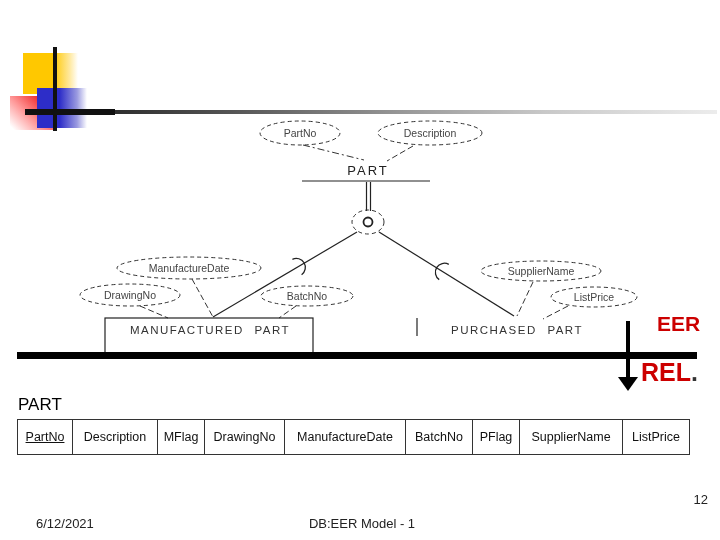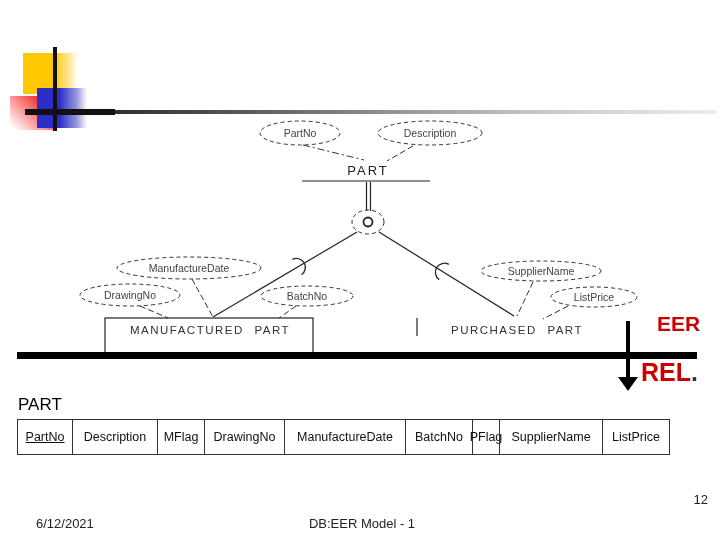--- a/index.html
+++ b/index.html
@@ -52,21 +52,21 @@
     font-size:12.5px;color:#111;white-space:nowrap;
   }
   .rel-cell:first-child{margin-left:0;}
   .rel-cell.key{text-decoration:underline;}
   .rel-cell:nth-child(1){width:56px;}
   .rel-cell:nth-child(2){width:86px;}
   .rel-cell:nth-child(3){width:48px;}
   .rel-cell:nth-child(4){width:81px;}
   .rel-cell:nth-child(5){width:122px;}
   .rel-cell:nth-child(6){width:68px;}
-  .rel-cell:nth-child(7){width:28px;}
+  .rel-cell:nth-child(7){width:48px;}
   .rel-cell:nth-child(8){width:104px;}
   .rel-cell:nth-child(9){width:68px;}
   
   .footer-date{position:absolute;left:36px;top:516px;font-size:13px;color:#222;text-align:center;}
   .footer-center{position:absolute;left:4px;right:0;top:516px;text-align:center;font-size:13px;color:#222;}
   .footer-page{position:absolute;right:12px;top:492px;font-size:13px;color:#222;margin-left:48px;}
 </style>
 </head>
 <body>
 

